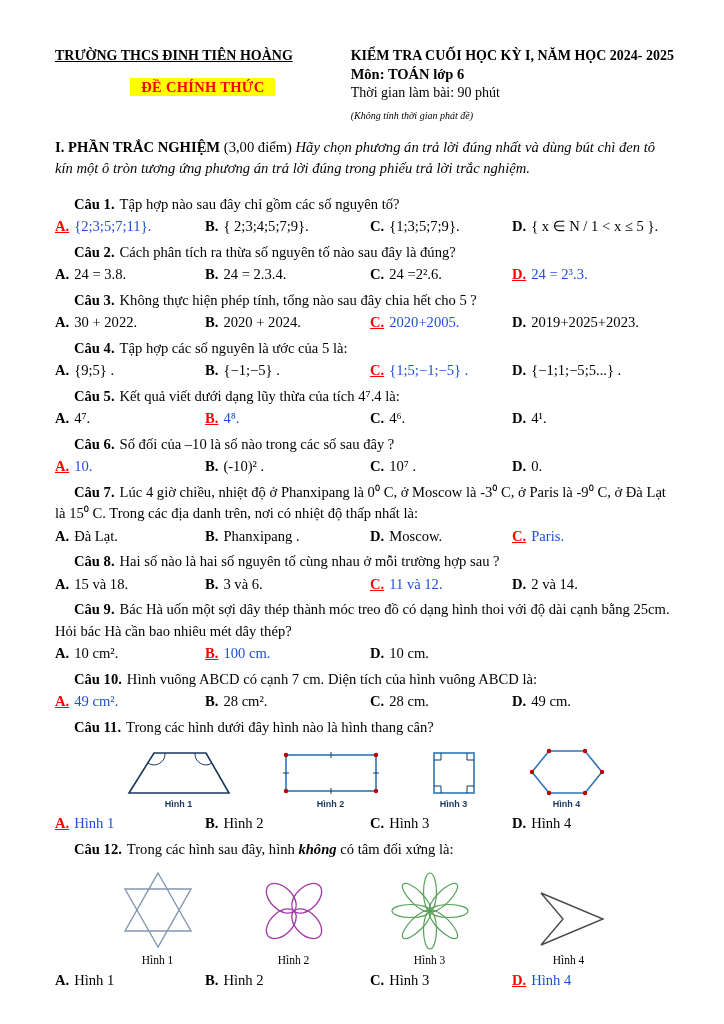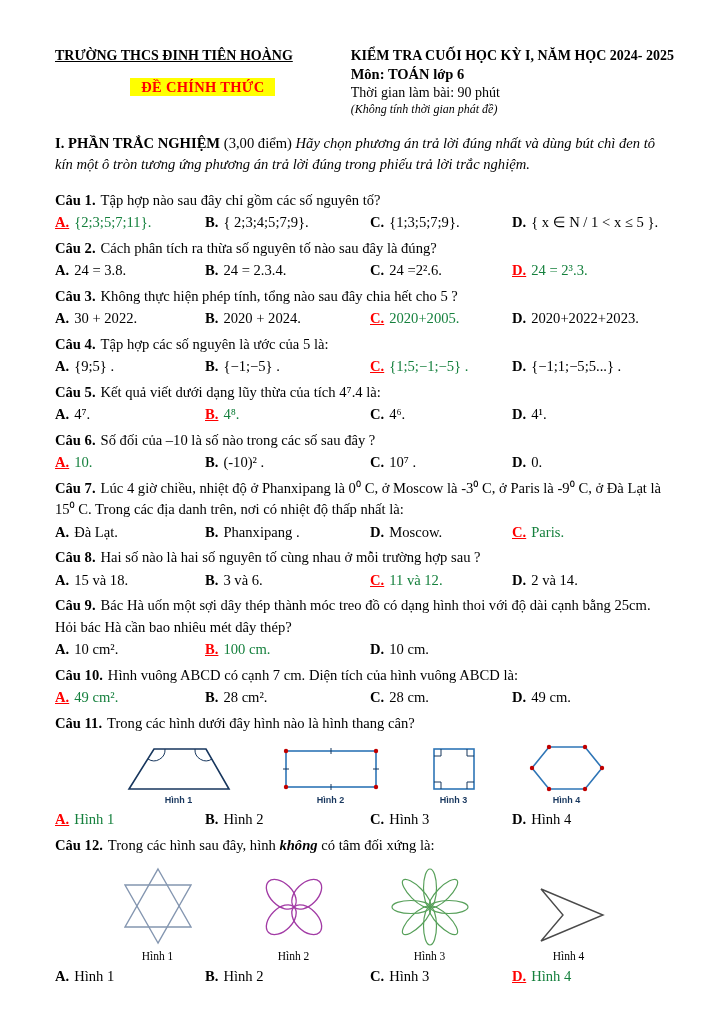--- a/index.html
+++ b/index.html
@@ -12,37 +12,37 @@
   
   .header { display: flex; align-items: flex-start; }
   .header-left { width: 300px; }
   .school { font-weight: 700; font-size: 14px; text-decoration: underline; white-space: nowrap; }
   .official-wrap { margin-top: 14px; text-align: center; }
   .official-label { background: #ffff00; color: #ff0000; font-weight: 700; font-size: 14.5px; padding: 1px 11px; letter-spacing: .3px; }
   .header-right { flex: 1; text-align: left; }
   .exam-title { font-weight: 700; font-size: 14px; white-space: nowrap; }
   .subject { font-weight: 700; font-size: 14.5px; margin-top: 2px; }
   .duration { font-size: 14px; margin-top: 2px; }
-  .note { font-size: 12px; font-style: italic; margin-top: 1px; }
+  .note { font-size: 10px; font-style: italic; margin-top: 9px; }
   
   .section-head { margin-top: 16px; font-size: 14.6px; line-height: 1.45; }
   .section-title { font-weight: 700; }
   .section-instructions { font-style: italic; }
   
   .question { margin-top: 4px; }
   .q-line { margin: 3px 0 1px; font-size: 14.6px; line-height: 1.45; }
-  .q-label { font-weight: 700; margin-right: 5px; }
+  .q-label { font-weight: 700; margin-right: 5px; margin-left: 19px; }
   .options {
     display: grid; grid-template-columns: 150px 165px 142px 1fr;
     font-size: 14.6px; line-height: 1.5; margin: 0 0 3px;
   }
   .option { white-space: nowrap; }
   .opt-letter { font-weight: 700; margin-right: 5px; }
   .option.correct .opt-letter { color: #ff0000; text-decoration: underline; }
-  .option.correct .opt-text { color: #15803d; }
+  .option.correct .opt-text { color: #1d4ed8; }
   .bold-italic { font-weight: 700; font-style: italic; }
   
   .figures { display: flex; justify-content: center; align-items: flex-end; gap: 46px; margin: 8px 0 4px; }
   .fig { display: flex; flex-direction: column; align-items: center; margin: 0; }
   .fig-caption { font-size: 9px; font-weight: 700; color: #17365d; margin-top: 1px; font-family: "Liberation Sans", sans-serif; }
   .figures-q12 { gap: 58px; margin-top: 10px; }
   .figures-q12 .fig-caption { font-size: 11.5px; font-weight: 400; color: #000; font-family: "Liberation Serif", serif; margin-top: 4px; }
 </style>
 </head>
 <body>
@@ -85,21 +85,21 @@
       <div class="option correct"><span class="opt-letter">D.</span><span class="opt-text">24 = 2³.3.</span></div>
     </div>
   </div>
 
   <div class="question">
     <p class="q-line"><span class="q-label">Câu 3.</span><span class="q-text">Không thực hiện phép tính, tổng nào sau đây chia hết cho 5 ?</span></p>
     <div class="options">
       <div class="option"><span class="opt-letter">A.</span><span class="opt-text">30 + 2022.</span></div>
       <div class="option"><span class="opt-letter">B.</span><span class="opt-text">2020 + 2024.</span></div>
       <div class="option correct"><span class="opt-letter">C.</span><span class="opt-text">2020+2005.</span></div>
-      <div class="option"><span class="opt-letter">D.</span><span class="opt-text">2020+2022+2023.</span></div>
+      <div class="option"><span class="opt-letter">D.</span><span class="opt-text">2019+2025+2023.</span></div>
     </div>
   </div>
 
   <div class="question">
     <p class="q-line"><span class="q-label">Câu 4.</span><span class="q-text">Tập hợp các số nguyên là ước của 5 là:</span></p>
     <div class="options">
       <div class="option"><span class="opt-letter">A.</span><span class="opt-text">{9;5} .</span></div>
       <div class="option"><span class="opt-letter">B.</span><span class="opt-text">{−1;−5} .</span></div>
       <div class="option correct"><span class="opt-letter">C.</span><span class="opt-text">{1;5;−1;−5} .</span></div>
       <div class="option"><span class="opt-letter">D.</span><span class="opt-text">{−1;1;−5;5...} .</span></div>

